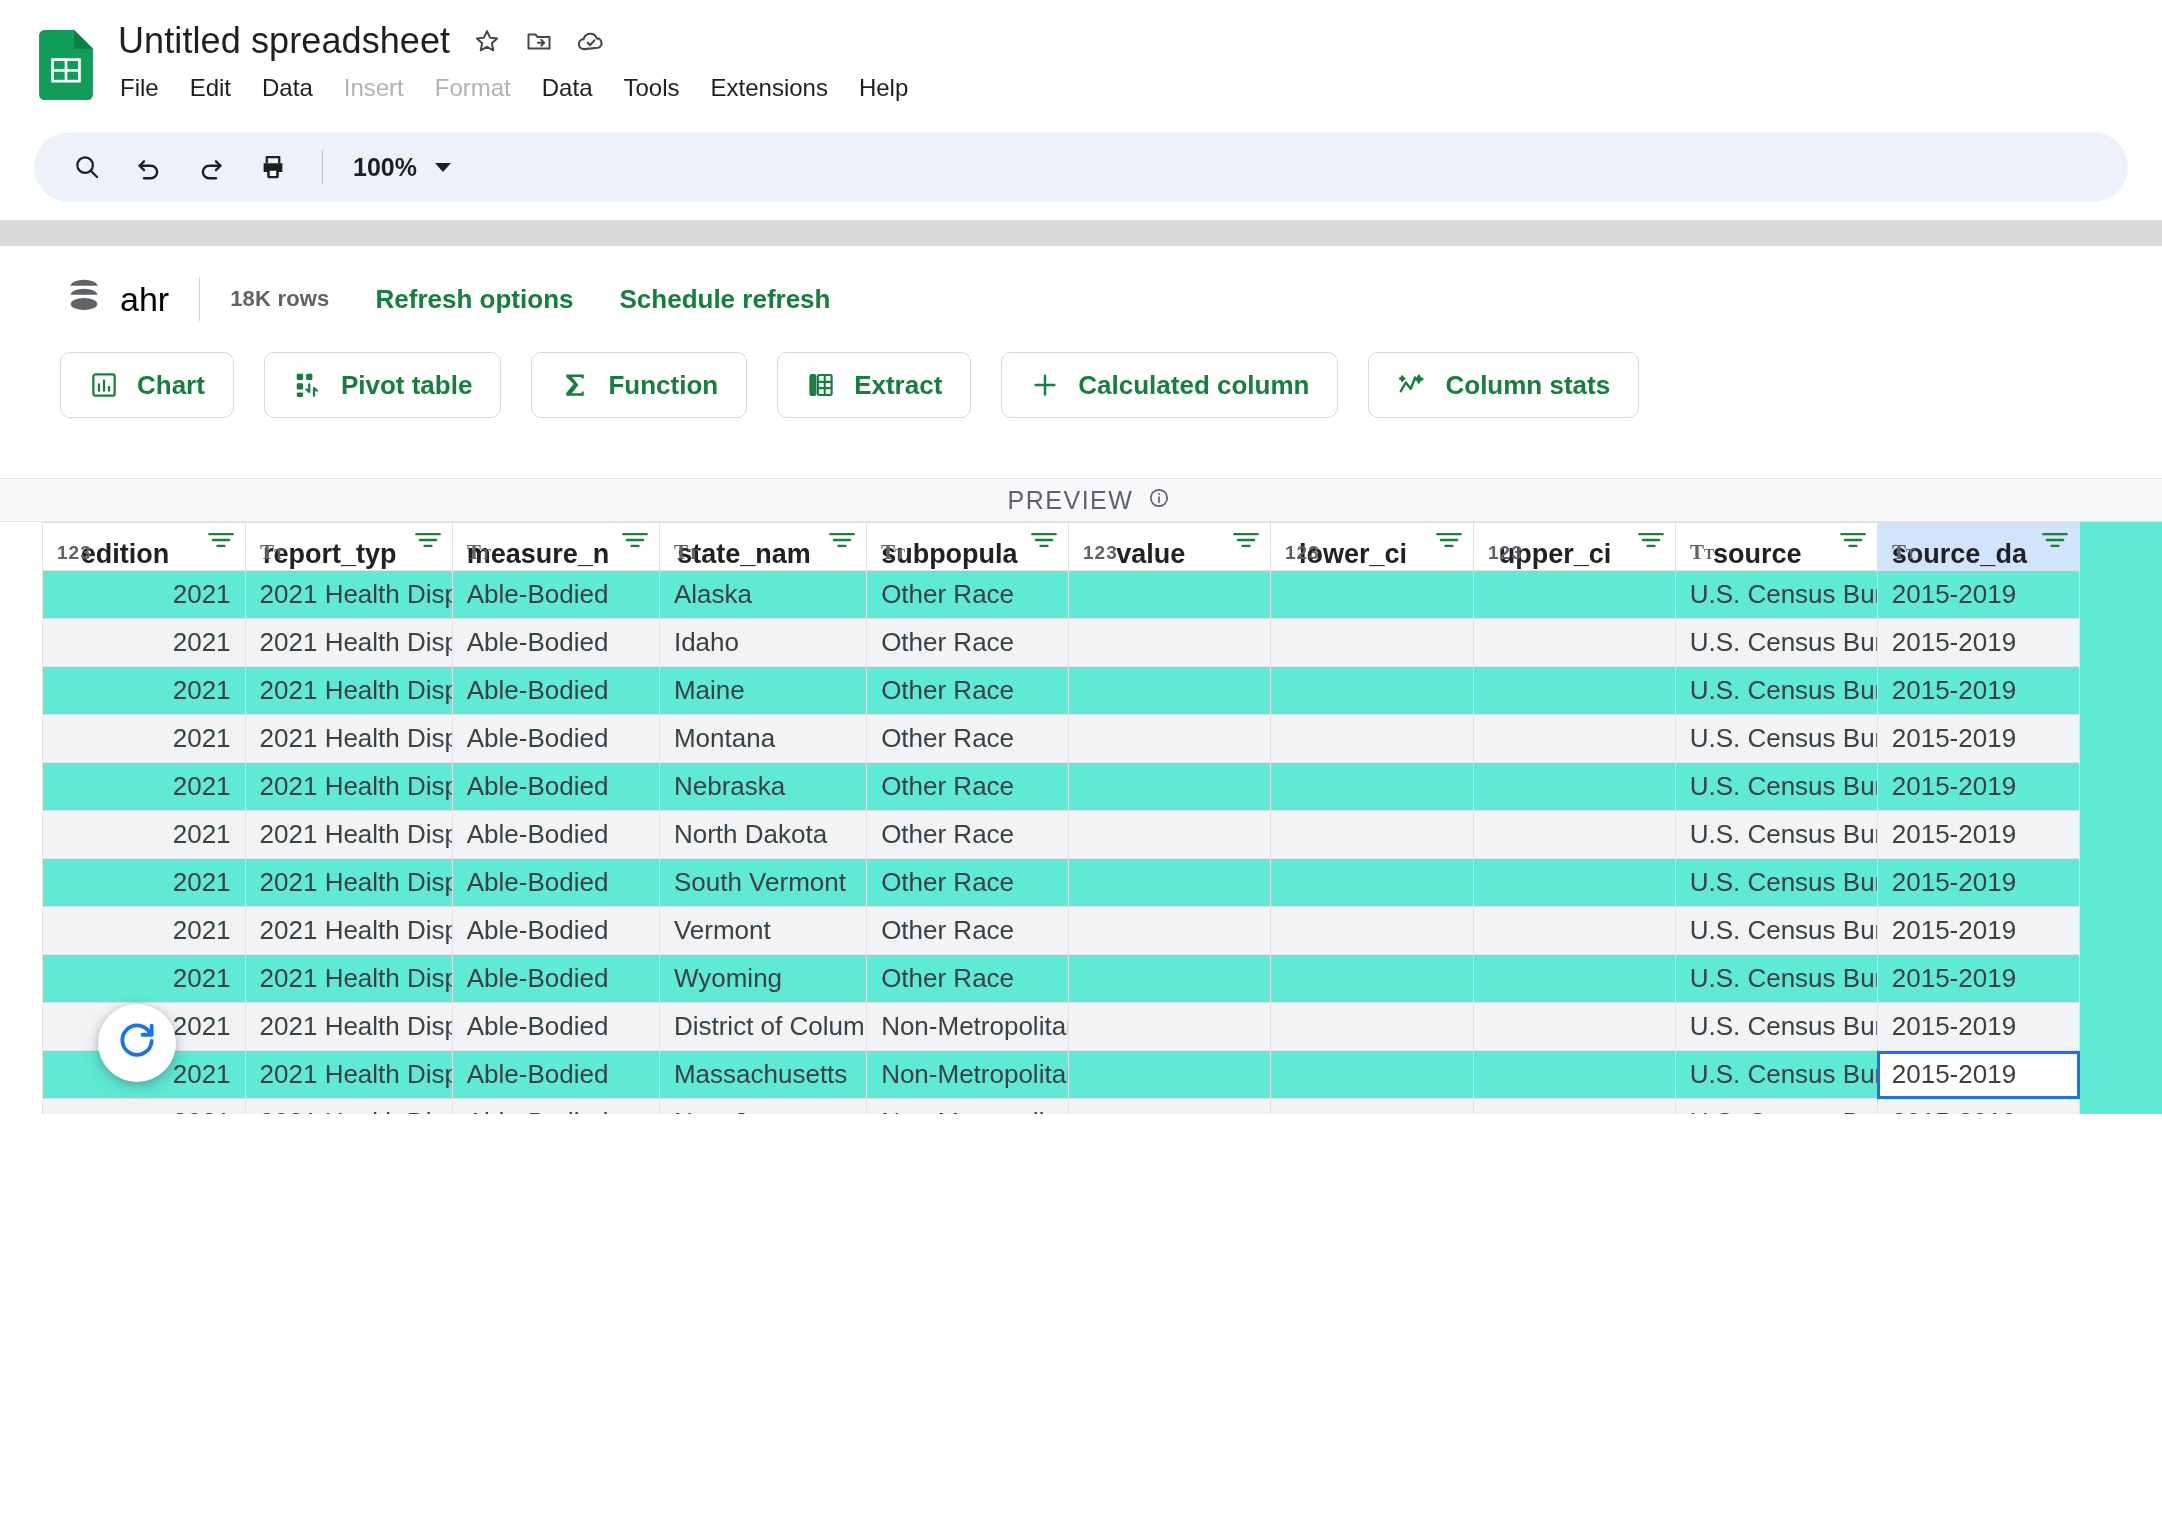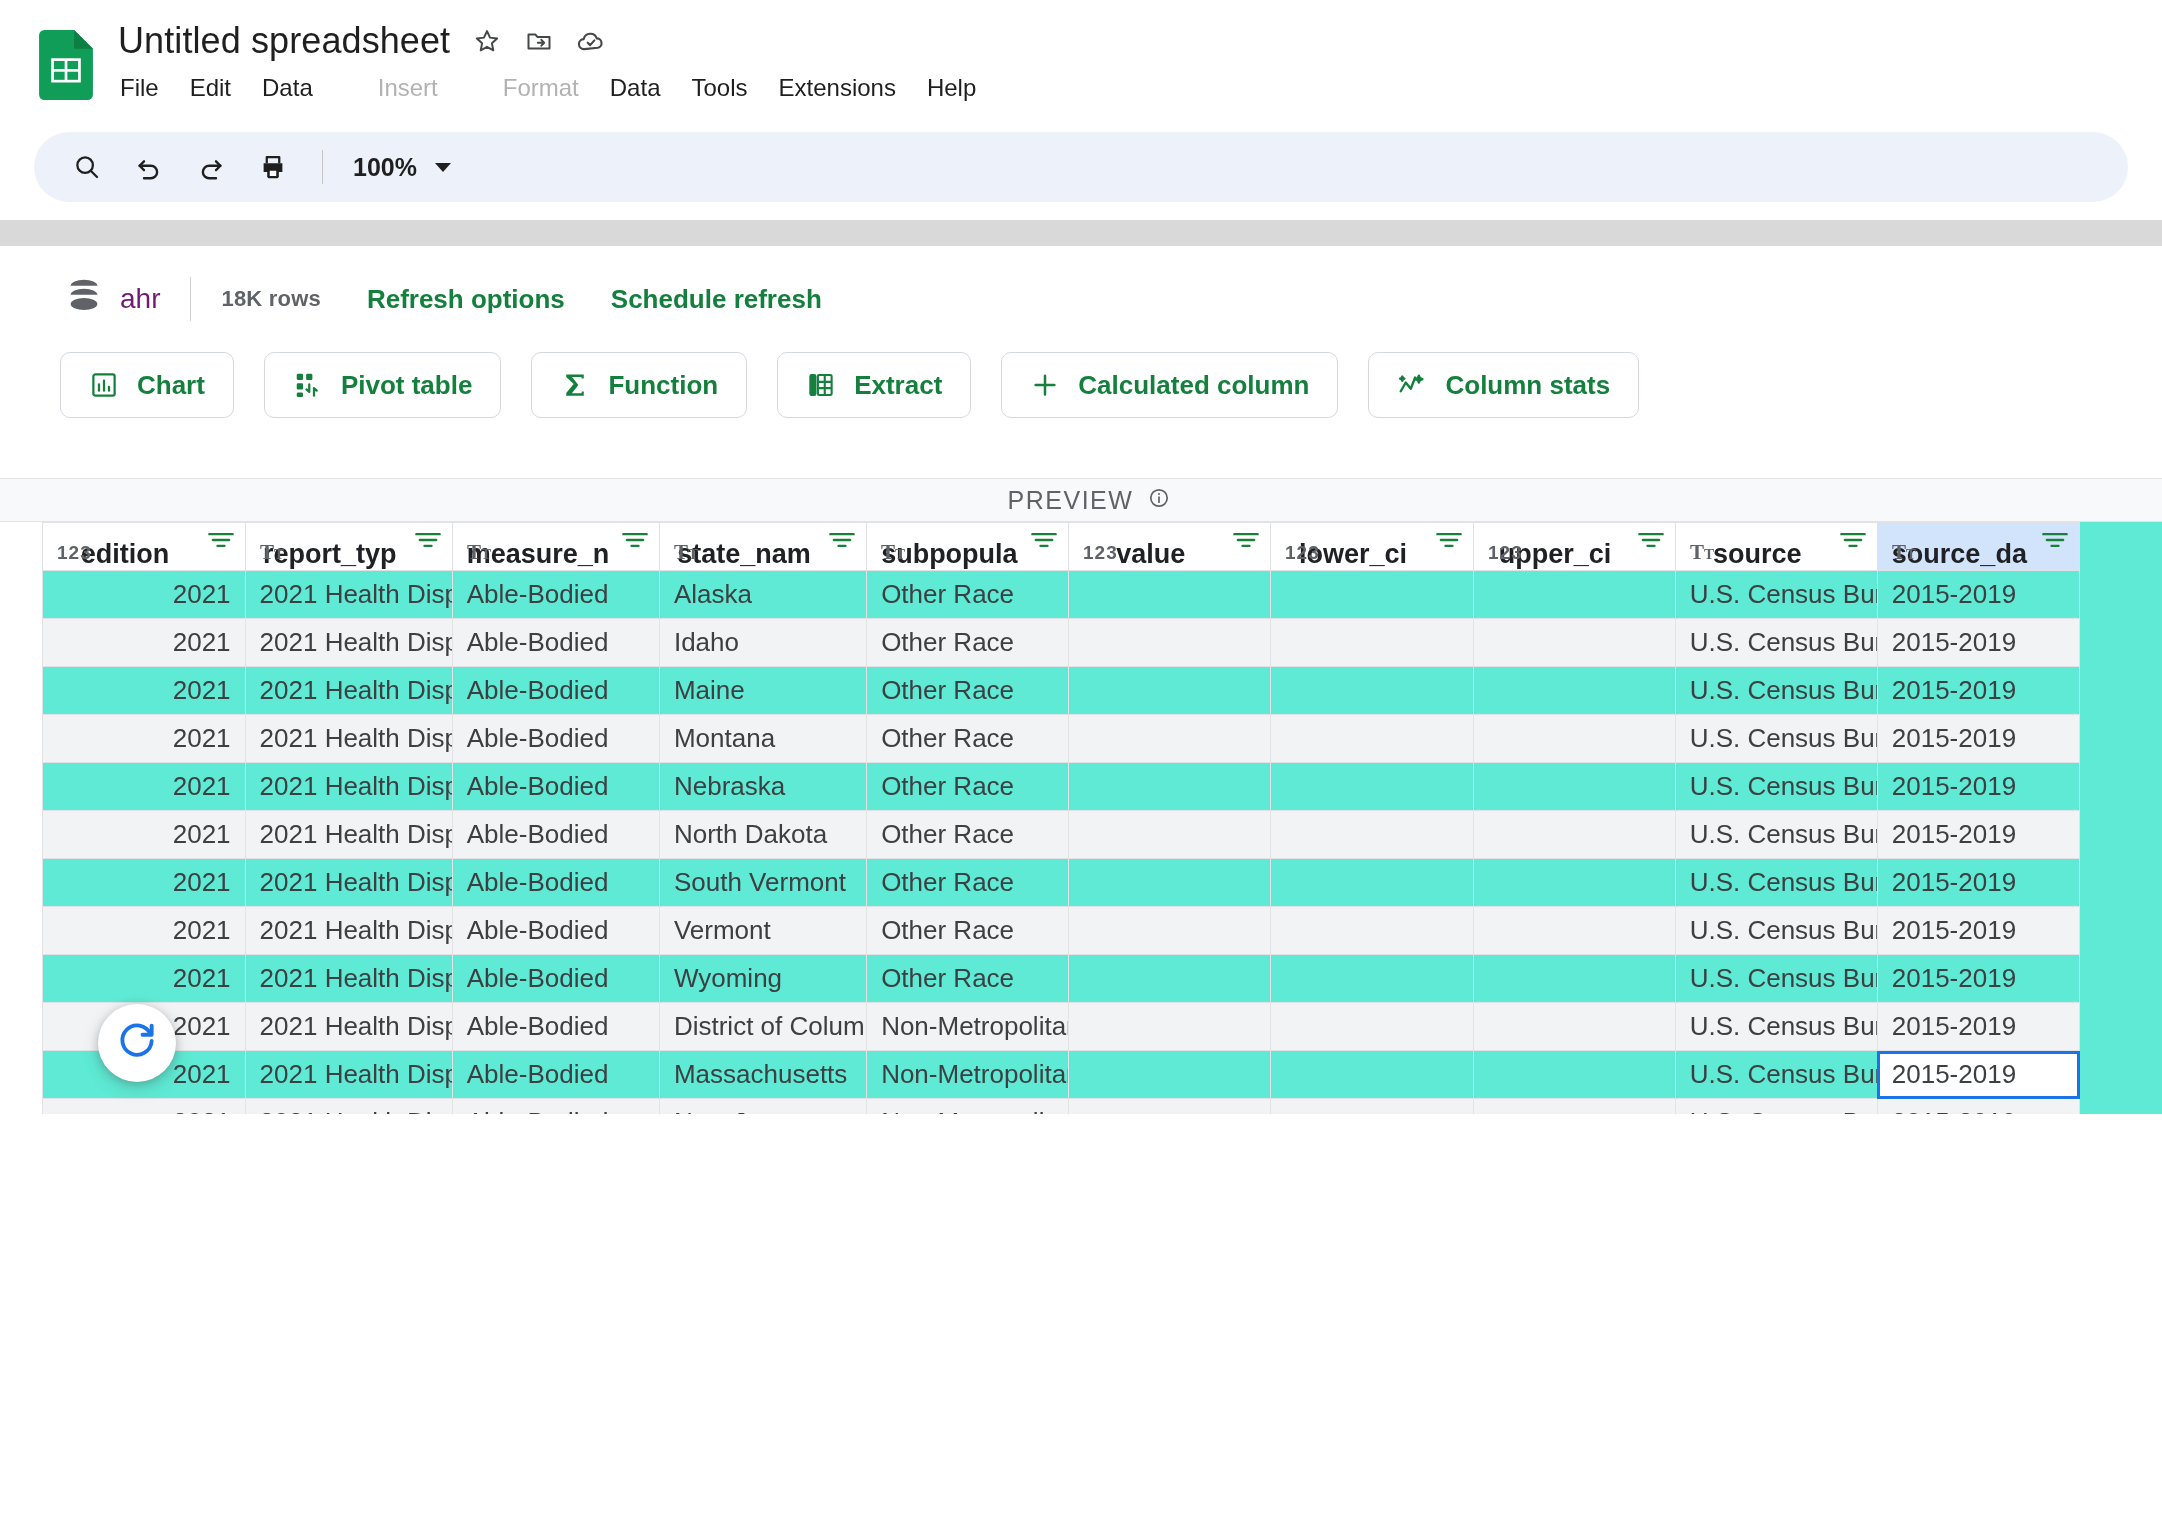--- a/index.html
+++ b/index.html
@@ -47,21 +47,21 @@
   }
   .menu-row {
     position: absolute;
     left: 120px; top: 74px;
     display: flex;
     gap: 31px;
     font-size: 24px;
     color: #1f1f1f;
   }
   .menu-row span { cursor: pointer; white-space: nowrap; }
-  .menu-row span.disabled { color: #b2b2b2; cursor: default; margin-left: 34px; }
+  .menu-row span.disabled { color: #b2b2b2; cursor: default; }
 
   
   .toolbar-wrap {
     height: 88px;
     background: #ffffff;
     padding: 0 34px;
   }
   .toolbar {
     height: 70px;
     background: #edf2fa;
@@ -113,22 +113,22 @@
     padding: 0 34px;
   }
   .ds-head {
     display: flex;
     align-items: center;
     height: 106px;
     padding-left: 30px;
   }
   .db-icon { width: 40px; height: 44px; margin-right: 16px; }
   .ds-name {
-    font-size: 28px;
-    color: #701a75;
+    font-size: 34px;
+    color: #000000;
   }
   .ds-divider {
     width: 1px; height: 44px;
     background: #d4d4d4;
     margin: 0 30px;
   }
   .ds-rows {
     font-size: 22px;
     color: #5f6368;
     font-weight: 700;

